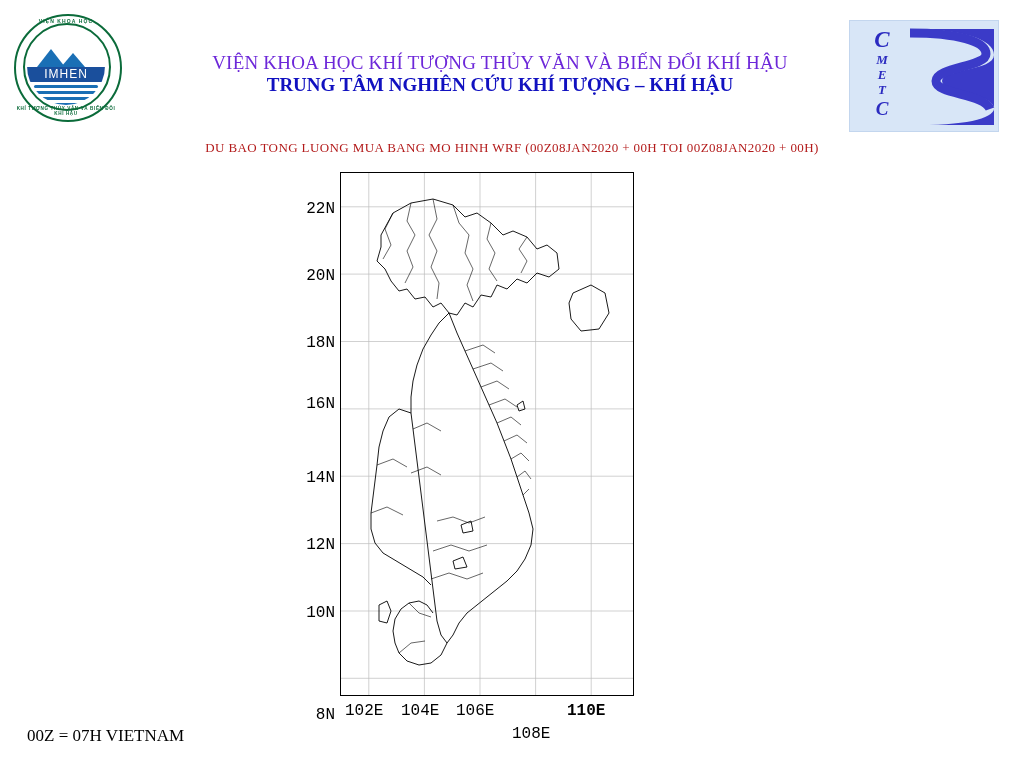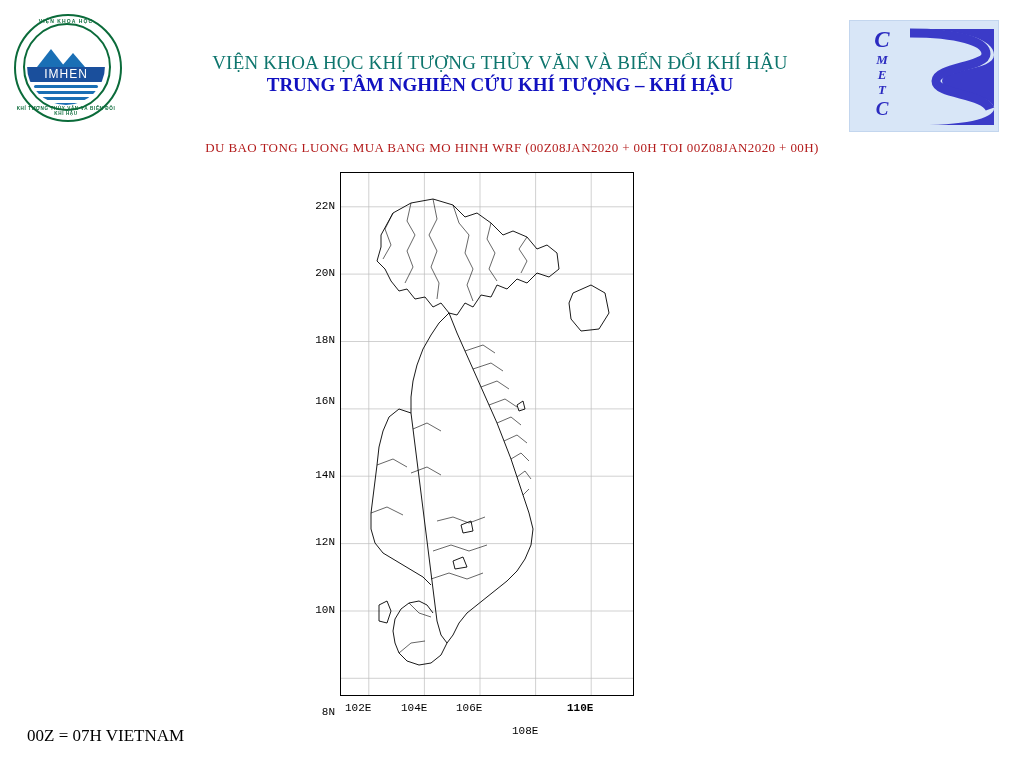--- a/index.html
+++ b/index.html
@@ -119,21 +119,21 @@
 
   
   #title-block {
     position: absolute;
     left: 150px;
     top: 52px;
     width: 700px;
     text-align: center;
   }
   #title-line1 {
-    color: #0f766e;
+    color: #6d28d9;
     font-size: 19px;
     letter-spacing: .2px;
     font-family: "Liberation Serif", serif;
   }
   #title-line2 {
     color: #1111c0;
     font-size: 19px;
     font-weight: bold;
     font-family: "Liberation Serif", serif;
   }
@@ -195,21 +195,21 @@
     width: 294px; height: 524px;
     border: 1px solid #000000;
     box-sizing: border-box;
     background: #ffffff;
   }
   #map-frame svg { display: block; }
 
   .axis-label {
     position: absolute;
     font-family: "Liberation Mono", monospace;
-    font-size: 11px;
+    font-size: 16px;
     color: #000;
     white-space: nowrap;
   }
   .ylab { text-align: right; width: 40px; }
   .xlab { text-align: left; width: 46px; }
 
   
   #footer-note {
     position: absolute;
     left: 27px;

